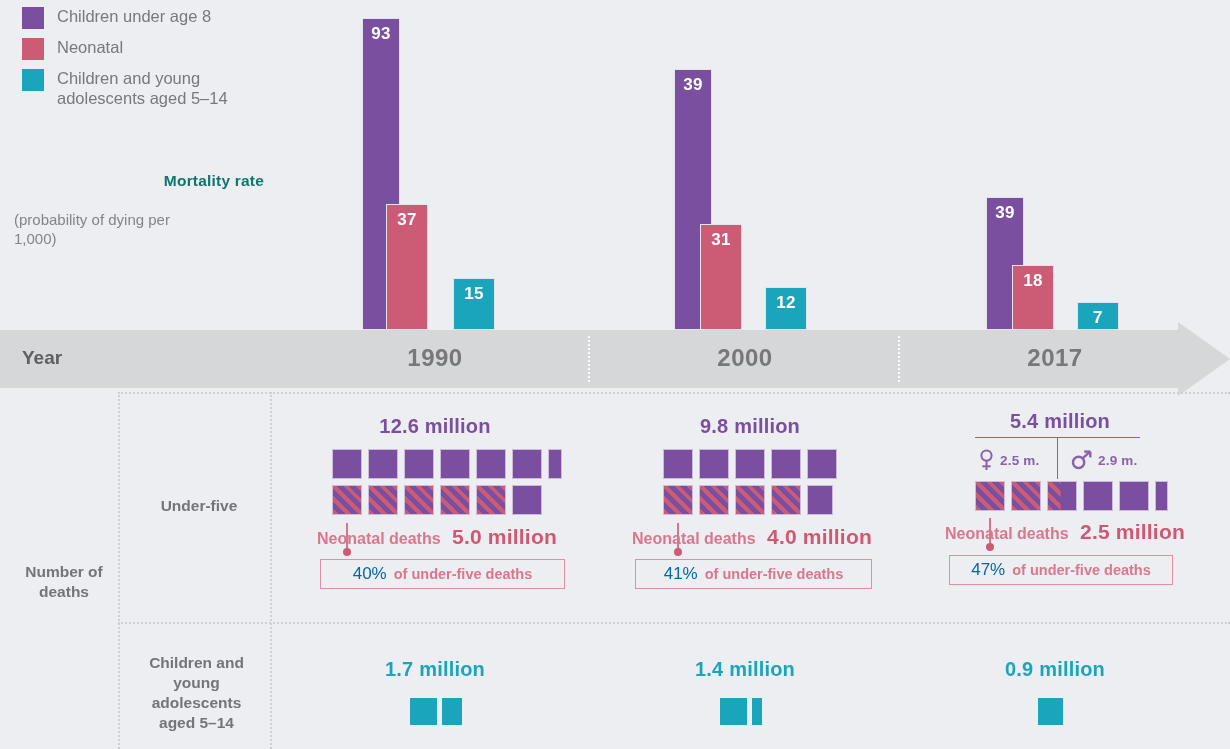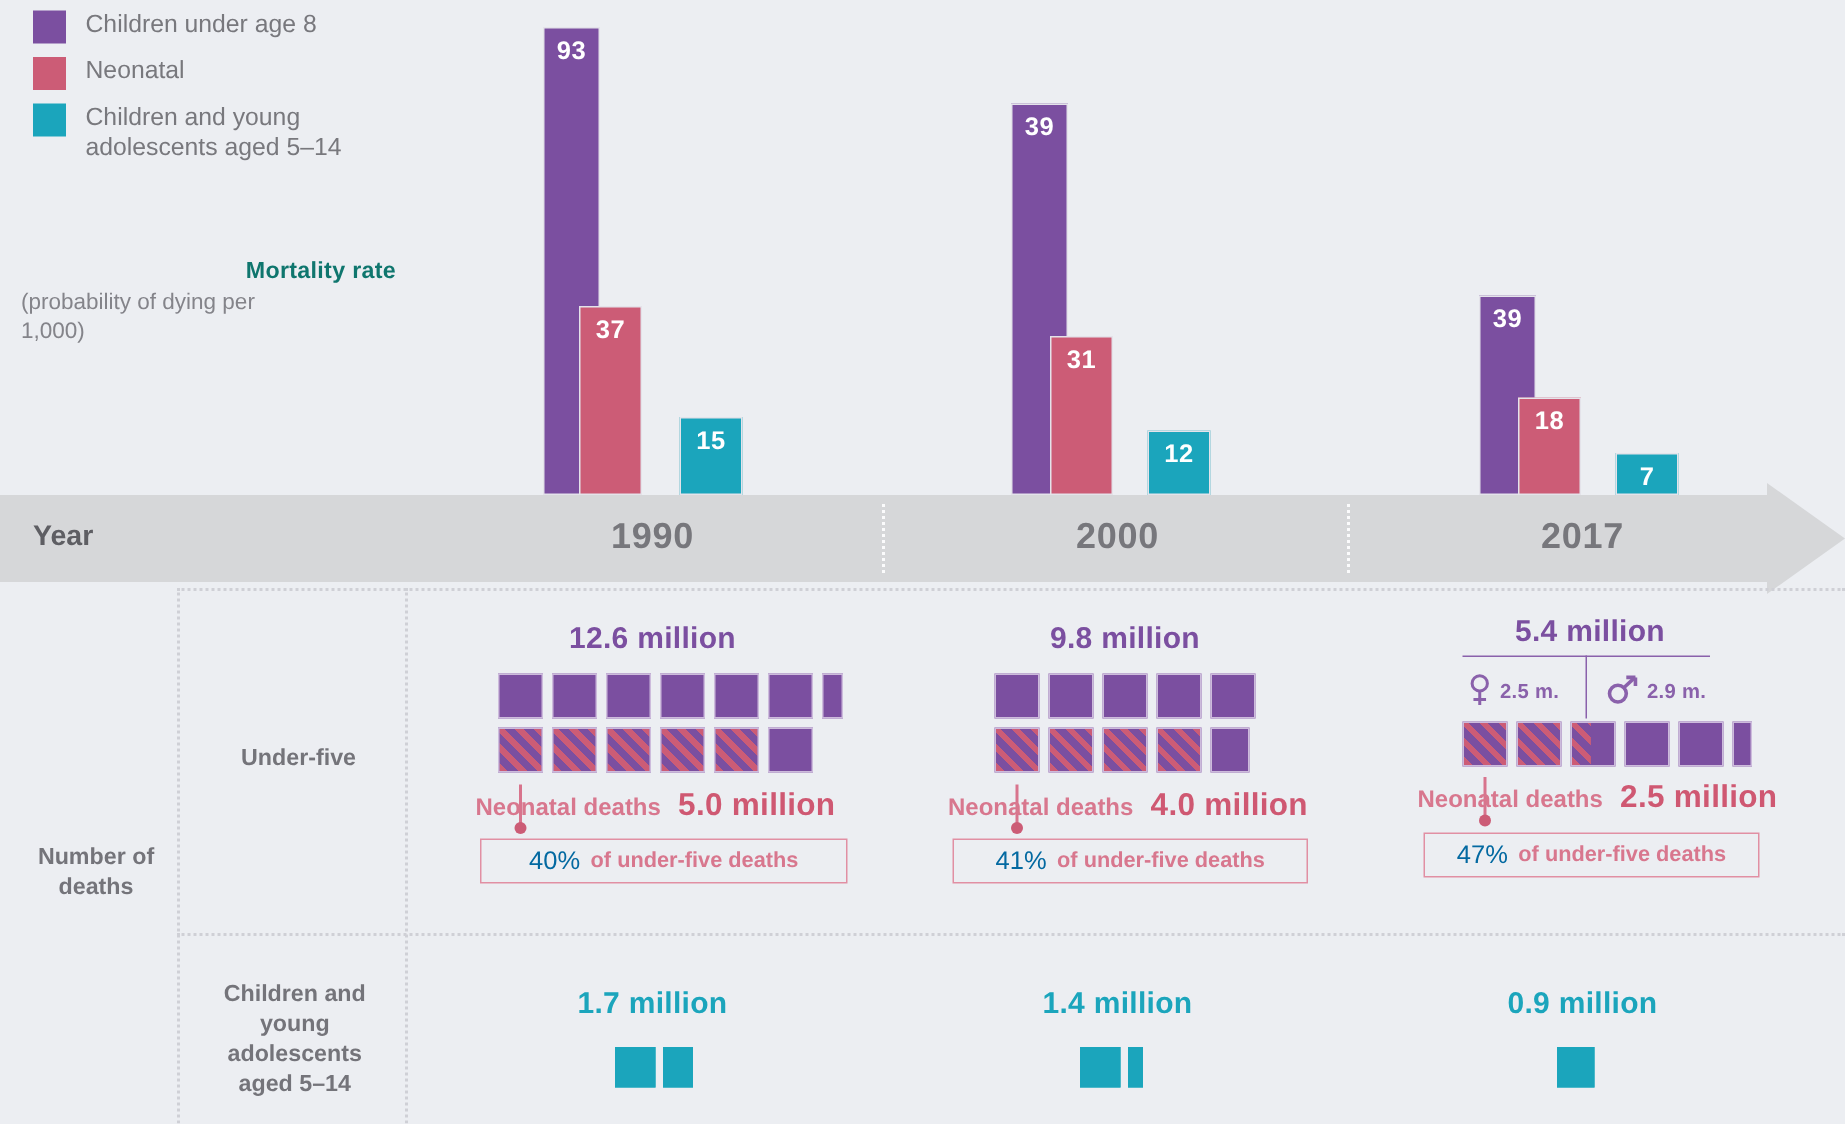--- a/index.html
+++ b/index.html
@@ -15,21 +15,21 @@
 
   
   #legend{left:22px;top:6px;width:280px;}
   .legend-row{display:flex;align-items:flex-start;margin-bottom:8px;}
   .legend-swatch{width:22px;height:22px;flex:0 0 22px;margin-right:13px;margin-top:1px;}
   .legend-label{font-size:16.5px;line-height:20px;color:#78787d;}
 
   
   #mortality{left:14px;top:172px;width:250px;}
   #mortality .m-title{font-size:15.5px;font-weight:bold;color:#0f766e;letter-spacing:.2px;text-align:right;}
-  #mortality .m-sub{font-size:15px;color:#84848a;line-height:19px;margin-top:2px;}
+  #mortality .m-sub{font-size:15px;color:#84848a;line-height:19px;margin-top:20px;}
 
   
   #bars{left:0;top:0;width:1230px;height:330px;}
   .bargroup{position:absolute;bottom:0;height:330px;}
   .bar{position:absolute;bottom:0;border:1.5px solid #e4e3ea;box-sizing:border-box;}
   .bar .bval{
     position:absolute;top:5px;left:0;right:0;text-align:center;
     color:#fff;font-weight:bold;font-size:17px;letter-spacing:.3px;
   }
 

